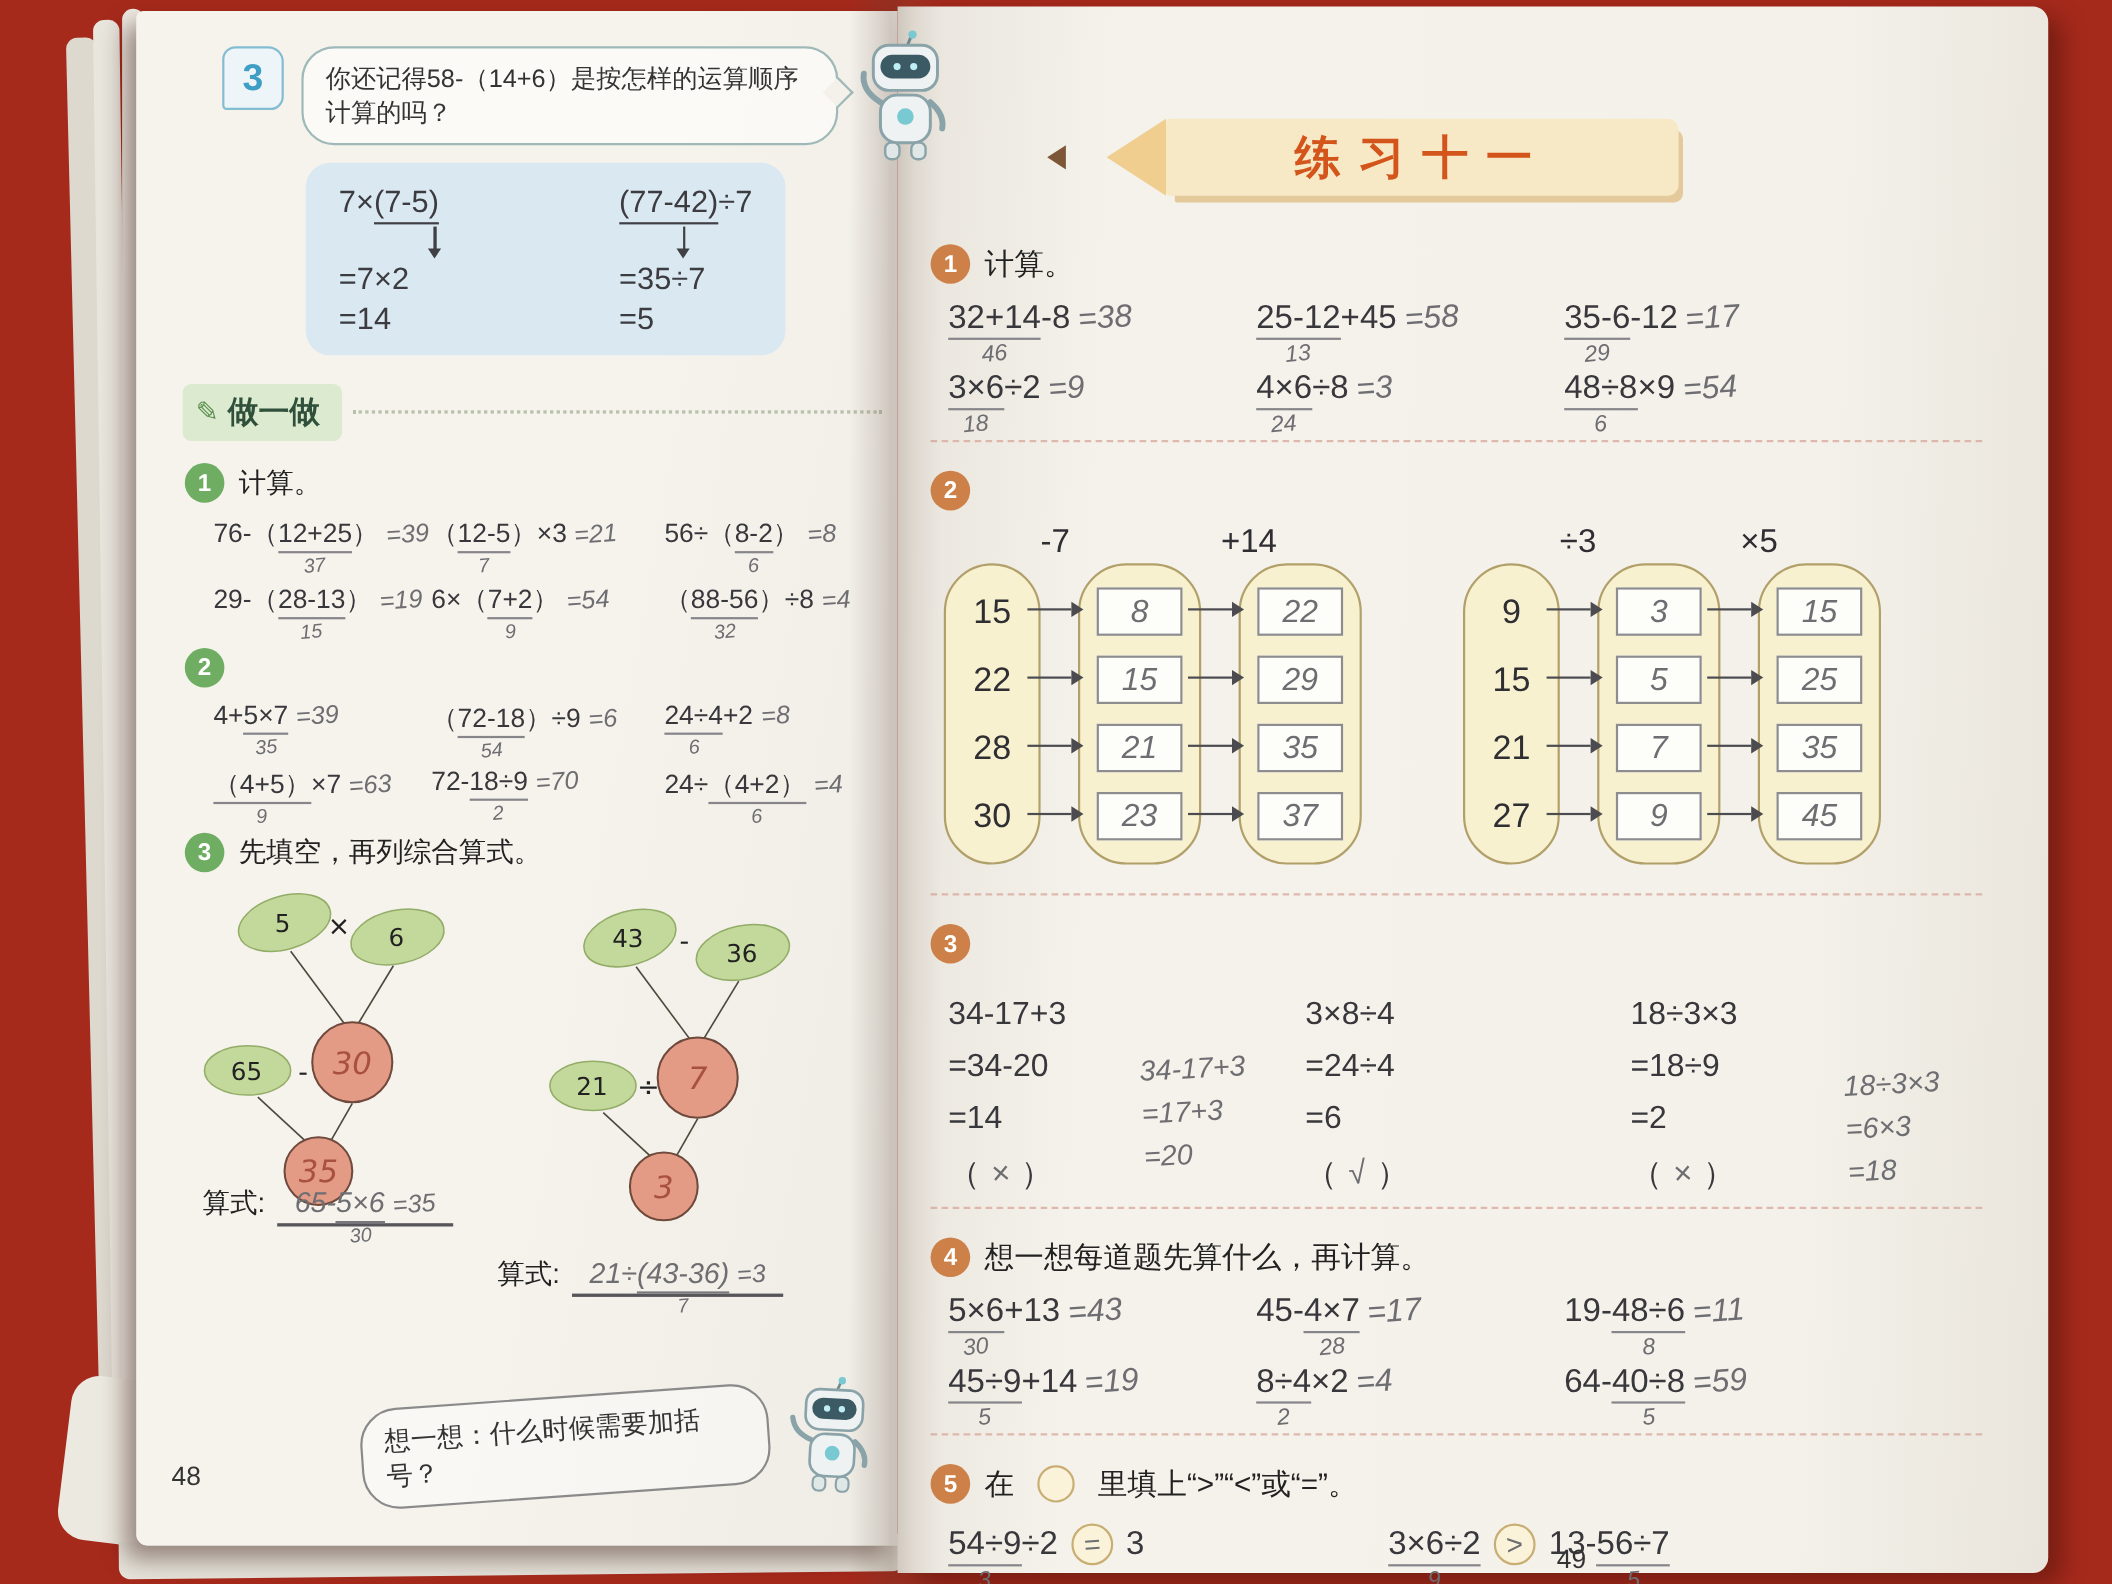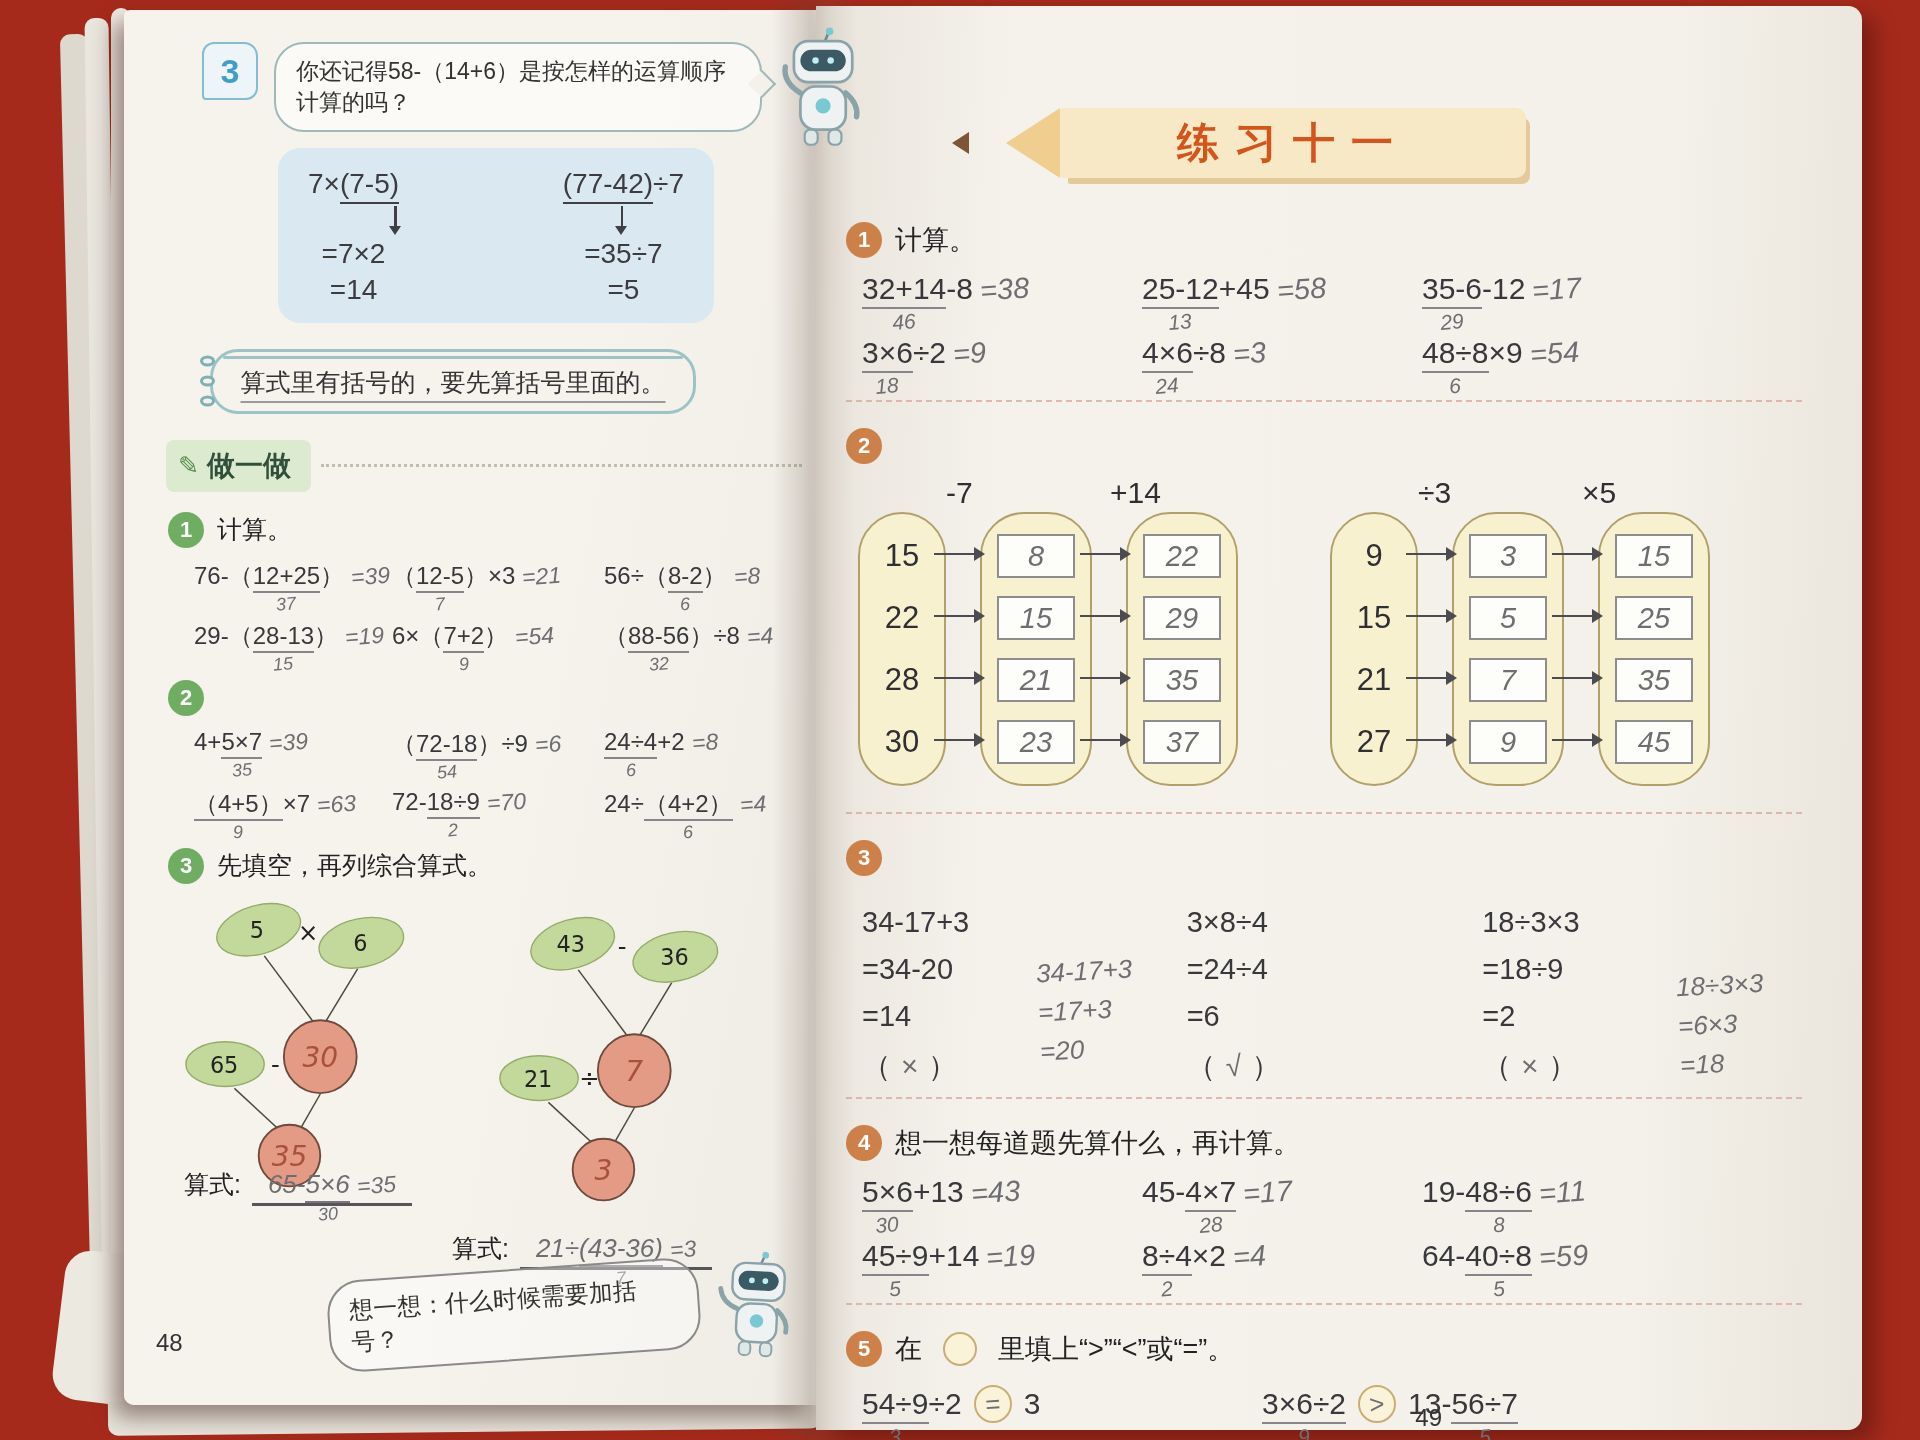--- a/index.html
+++ b/index.html
@@ -64,21 +64,21 @@
   .badge3 { width:56px; height:58px; background:#edf5f9; border:2.5px solid #84bcd2; border-radius:12px 14px 12px 4px;
             display:flex; align-items:center; justify-content:center;
             font-size:34px; font-weight:bold; color:#3f9ec6; flex:0 0 auto; }
   .bubble { position:relative; background:rgba(255,255,255,.55); border:2px solid #9fb9b8; border-radius:30px;
             padding:12px 20px; font-size:23px; color:#333; }
   .bubble.intro::after { content:""; position:absolute; right:-12px; top:30px; width:18px; height:18px;
             background:#f4f1ea; border-top:2px solid #9fb9b8; border-right:2px solid #9fb9b8; transform:rotate(45deg); }
 
   .example-box { margin:16px 0 0 112px; width:436px; background:#d9e8f1; border-radius:22px;
                  padding:20px 30px 14px; display:flex; justify-content:space-between; }
-  .ex { font-size:28px; color:#3b3b40;text-align:center; }
+  .ex { font-size:28px; color:#3b3b40; }
   .ex-u { border-bottom:2.5px solid #3f3f44; padding-bottom:3px; }
   .darr { width:2.5px; height:26px; background:#3f3f44; position:relative; margin:6px 0 4px 86px; }
   .ex.exr .darr { margin-left:58px; }
   .darr::after { content:""; position:absolute; left:-5.5px; bottom:-9px; width:0; height:0;
                  border:6.5px solid transparent; border-top:9px solid #3f3f44; }
   .ex-line { line-height:1.3; }
 
   .rule-box { position:relative; margin:26px 0 0 44px; width:486px; border:3px solid #9cc3c6; border-radius:28px;
               padding:14px 24px 12px; font-size:25px; color:#333; text-align:center; }
   .rule-box::before { content:""; position:absolute; left:10px; right:10px; top:4px;
@@ -201,28 +201,20 @@
         <div class="ex exr">
           <div class="ex-top">
             <span class="ex-u">(77-42)</span><span>÷7</span>
           </div>
           <div class="darr"></div>
           <div class="ex-line">=35÷7</div>
           <div class="ex-line">=5</div>
         </div>
       </div>
 
-      <div class="rule-box">
-        <span class="rings">
-            <i></i>
-            <i></i>
-            <i></i>
-          </span>
-        <span class="rtext">算式里有括号的，要先算括号里面的。</span>
-      </div>
 
       <div class="do-row">
         <div class="do-tab">
           <i class="pencil-ico">✎</i>
           <span>做一做</span>
         </div>
         <div class="dots"></div>
       </div>
 
       <div class="qtitle">

